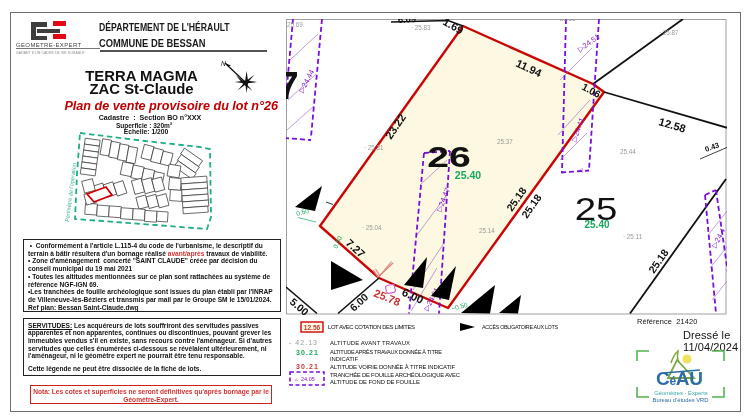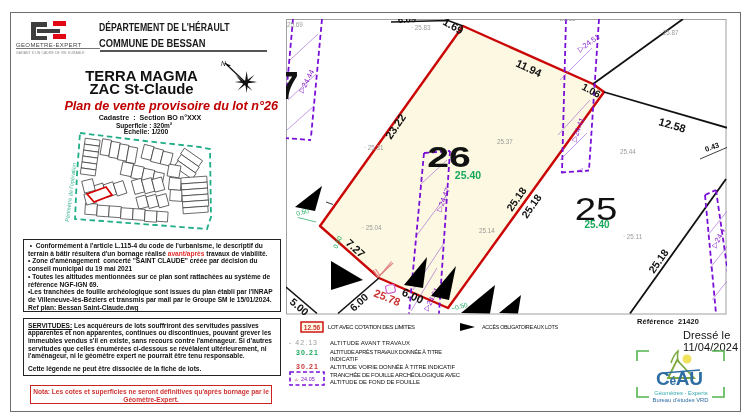--- a/index.html
+++ b/index.html
@@ -312,21 +312,21 @@
   <rect x="290" y="372" width="34" height="13" fill="none" stroke="#7a10d8" stroke-width="1.6" stroke-dasharray="4,2.5"></rect>
   <text x="295" y="381" font-size="5.5" fill="#c33">▵</text>
   <text x="301" y="381" font-size="5.5" fill="#8418c9">24.05</text>
   <text x="330" y="377" font-size="5.9" fill="#111" textLength="130">TRANCHÉE DE FOUILLE ARCHÉOLOGIQUE AVEC</text>
   <text x="330" y="384" font-size="5.9" fill="#111" textLength="90">ALTITUDE DE FOND DE FOUILLE</text>
 
   <polygon points="460,331 460,323 475,327" fill="#000"></polygon>
   <text x="482" y="329" font-size="5.4" fill="#111" textLength="76">ACCÈS OBLIGATOIRE AUX LOTS</text>
 </svg>
 
-<div class="abs" style="left:637px;top:316.5px;font-size:7.4px;color:#111;letter-spacing:0.1px;font-weight:bold;">Référence&nbsp; 21420</div>
+<div class="abs" style="left:637px;top:316.5px;font-size:7.4px;color:#111;letter-spacing:0.1px;">Référence&nbsp; 21420</div>
 
 <div class="abs" style="left:637px;top:328.5px;font-size:11px;color:#111;letter-spacing:0.1px;margin-left:46px;">Dressé le 11/04/2024</div>
 
 <svg class="abs" style="left:635px;top:349px;" width="92" height="56" viewBox="0 0 92 56">
   <g stroke="#52b54d" stroke-width="1.6" fill="none">
     <polyline points="2,12 2,2 14,2"></polyline>
     <polyline points="77,2 89,2 89,12"></polyline>
     <polyline points="2,38 2,48 14,48"></polyline>
     <polyline points="89,38 89,48 77,48"></polyline>
   </g>

